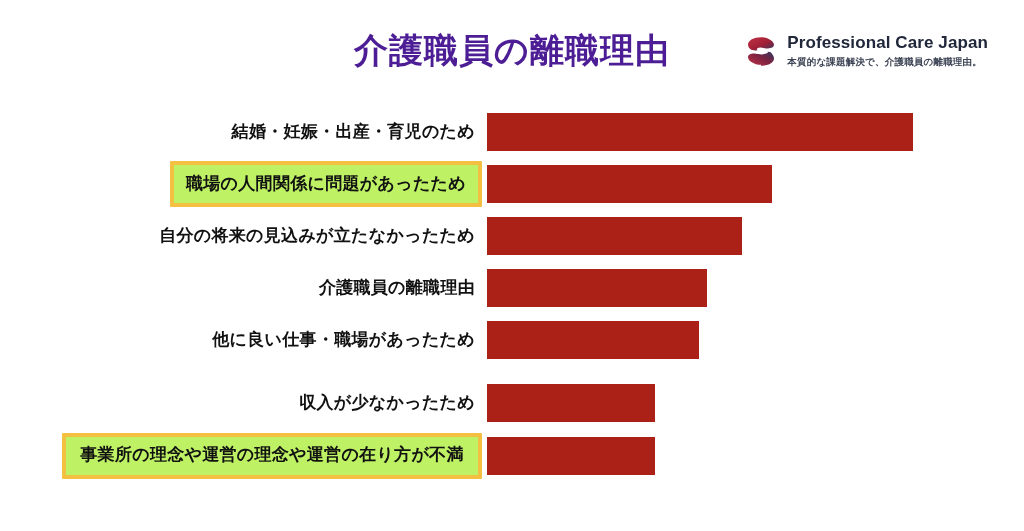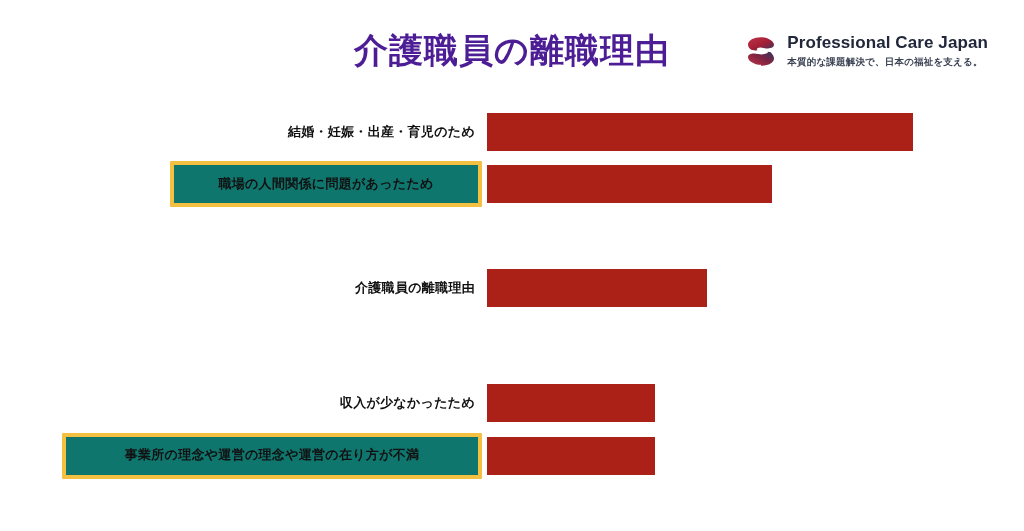--- a/index.html
+++ b/index.html
@@ -62,32 +62,32 @@
     width:1024px;
     height:38px;
   }
 
   .row-label {
     position:absolute;
     right:549px;           
     top:0;
     height:38px;
     line-height:38px;
-    font-size:13px;
+    font-size:17px;
     font-weight:bold;
     color:#111111;
     white-space:nowrap;
     letter-spacing:0.3px;
   }
 
   .highlight-box {
     position:absolute;
     top:-4px;
     height:46px;
-    background:#0f766e;
+    background:#bef264;
     border:4px solid #f3c041;
     border-radius:1px;
   }
   .highlight-box .row-label {
     position:static;
     display:block;
     height:38px;
     line-height:38px;
     padding:0 9px;
     text-align:center;
@@ -122,45 +122,53 @@
             <stop offset="100%" stop-color="#c23246"></stop>
           </linearGradient>
         </defs>
         <path d="M17 3.2c7.1 0 13 4.1 13 7.6 0 2.2-2.4 3.6-6.2 3.6-3.1 0-5.1-.9-7.6-.9-2.1 0-3.3.8-3.3 1.9 0 .6.3 1.1.9 1.5l-6.6-1.1C4.8 14.1 4 12.2 4 10.5 4 6.3 9.7 3.2 17 3.2z" fill="url(#gTop)"></path>
         <path d="M17 30.8C9.9 30.8 4 26.7 4 23.2c0-2.2 2.4-3.6 6.2-3.6 3.1 0 5.1.9 7.6.9 2.1 0 3.3-.8 3.3-1.9 0-.6-.3-1.1-.9-1.5l6.6 1.1c2.4 2.7 3.2 4.6 3.2 6.3 0 4.2-5.7 7.3-13 7.3z" fill="url(#gBot)"></path>
         <path d="M12.1 16.4c-.8.6-1.1 1.3-.7 2.1.5.9 1.9 1.4 3.8 1.4h4.5c2.2 0 3.6-.5 4.1-1.4.4-.8.1-1.5-.7-2.1H12.1z" fill="#ffffff"></path>
       </svg>
     </div>
     <div id="brand-text">
       <div id="brand-name">Professional Care Japan</div>
-      <div id="brand-tagline">本質的な課題解決で、日本の福祉を支える。</div>
+      <div id="brand-tagline">本質的な課題解決で、介護職員の離職理由。</div>
     </div>
   </div>
 </div>
 
 <div id="plot">
 
   <div class="row" style="top:17px">
     <div class="row-label">結婚・妊娠・出産・育児のため</div>
     <div class="bar" style="width: 426px; background: rgb(172, 33, 23);"></div>
   </div>
 
   <div class="row" style="top:69px">
     <div class="highlight-box" style="right: 542px; left: 170px; border-color: rgb(243, 192, 65);">
       <div class="row-label">職場の人間関係に問題があったため</div>
     </div>
     <div class="bar" style="width: 285px; background: rgb(172, 33, 23);"></div>
   </div>
 
+  <div class="row" style="top:121px">
+    <div class="row-label">自分の将来の見込みが立たなかったため</div>
+    <div class="bar" style="width: 255px; background: rgb(172, 33, 23);"></div>
+  </div>
 
   <div class="row" style="top:173px">
     <div class="row-label">介護職員の離職理由</div>
     <div class="bar" style="width: 220px; background: rgb(172, 33, 23);"></div>
   </div>
 
+  <div class="row" style="top:225px">
+    <div class="row-label">他に良い仕事・職場があったため</div>
+    <div class="bar" style="width: 212px; background: rgb(172, 33, 23);"></div>
+  </div>
 
   <div class="row" style="top:288px">
     <div class="row-label">収入が少なかったため</div>
     <div class="bar" style="width: 168px; background: rgb(172, 33, 23);"></div>
   </div>
 
   <div class="row" style="top:341px">
     <div class="highlight-box" style="right: 542px; left: 62px; border-color: rgb(243, 192, 65); font-family: Liberation Mono, monospace;">
       <div class="row-label">事業所の理念や運営の理念や運営の在り方が不満</div>
     </div>

